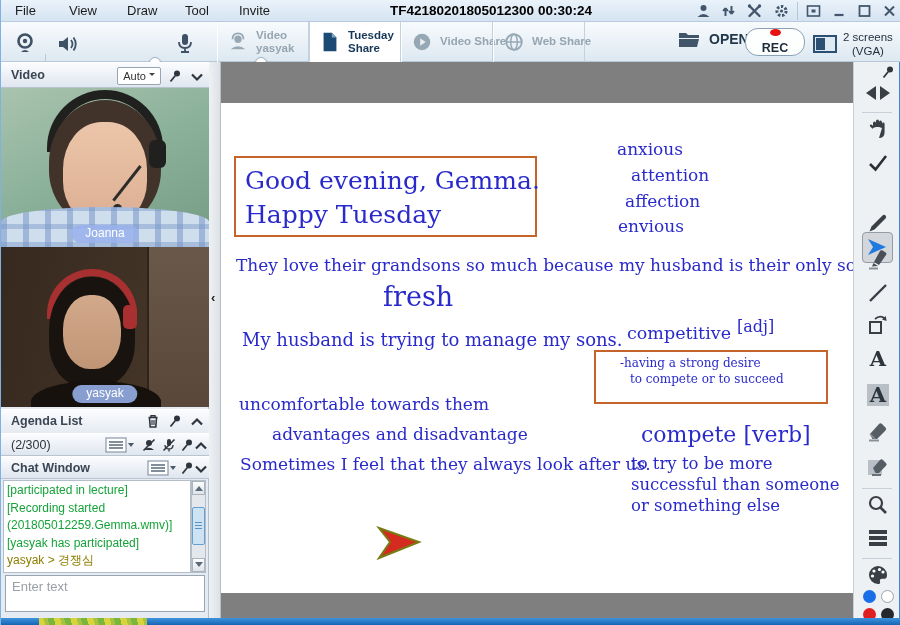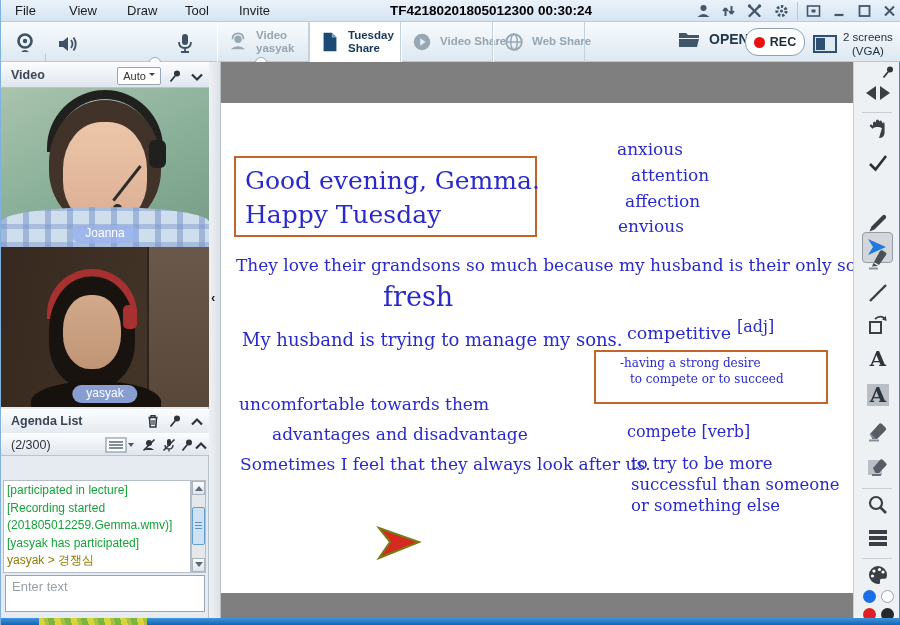--- a/index.html
+++ b/index.html
@@ -22,21 +22,21 @@
   .slider-track { position:absolute; height:3px; background:#2a6cac; border-radius:2px; }
   .slider-knob { position:absolute; width:12px; height:12px; border-radius:50%; background:#fff; border:1px solid #9fb4c6; box-shadow:0 1px 2px rgba(0,0,0,.25); }
   #tabs { position:absolute; left:216px; top:0; height:40px; display:flex; }
   .tab { width:92px; height:40px; display:flex; align-items:center; padding-left:9px; gap:7px; border-right:1px solid #c3d2df; border-left:1px solid #fff; background:transparent; cursor:pointer; }
   .tab .lbl { font-size:11.5px; font-weight:bold; color:#95a5b2; line-height:1.15; white-space:nowrap; }
   .tab.active { background:#fff; border-left:1px solid #c3d2df; }
   .tab.active .lbl { color:#17385a; }
   .tab svg { width:22px; height:22px; flex:none; }
   #open-btn { position:absolute; left:676px; top:7px; display:flex; align-items:center; gap:8px; cursor:pointer; }
   #open-btn .lbl { font-size:14px; font-weight:bold; color:#24384b; }
-  #rec-btn { position:absolute; left:744px; top:6px; width:60px; height:28px; background:#fdfefe; border:1px solid #8ba1b5; border-radius:13px; display:flex; align-items:center; justify-content:center; gap:5px; cursor:pointer; box-shadow:0 1px 1px rgba(255,255,255,.8) inset; }
+  #rec-btn { position:absolute; left:744px; top:6px; width:60px; height:28px; background:#fdfefe; border:1px solid #8ba1b5; border-radius:13px; display:flex; align-items:center; justify-content:center; gap:5px; cursor:pointer; box-shadow:0 1px 1px rgba(255,255,255,.8) inset;flex-direction:column; }
   #rec-btn .dot { width:11px; height:11px; border-radius:50%; background:#e81010; }
   #rec-btn .lbl { font-size:12.5px; font-weight:bold; color:#1e2c3a; }
   #screens { position:absolute; left:812px; top:8px; display:flex; align-items:center; gap:6px; }
   #screens .txt { font-size:11.5px; color:#1e2c3a; text-align:center; line-height:1.25; }
 
   
   #sidebar { left:0; top:62px; width:208px; height:556px; background:#e6ebf1; border-right:1px solid #b5bfc9; }
   .panel-hdr { position:absolute; left:0; width:208px; background:linear-gradient(#fbfcfe,#dfe6ee); border-top:1px solid #fff; border-bottom:1px solid #b9c4d0; }
   .panel-hdr .ttl { position:absolute; left:10px; top:5px; font-size:12.5px; font-weight:bold; color:#3a4654; }
   .hicon { position:absolute; width:16px; height:16px; cursor:pointer; }
@@ -322,20 +322,38 @@
         <svg viewBox="0 0 16 16">
             <circle cx="10" cy="5.5" r="3" fill="#2e353d"></circle>
             <path d="M8.2 7.8 L3.5 13.5" stroke="#2e353d" stroke-width="1.8"></path>
           </svg></span>
       <span class="hicon" style="left:192px;top:4px">
         <svg viewBox="0 0 16 16">
             <path d="M3 10.5 L8 5.5 L13 10.5" stroke="#2e353d" stroke-width="2.2" fill="none"></path>
           </svg></span>
     </div>
 
+    <div class="panel-hdr" style="top:394px;height:23px">
+      <span class="ttl" style="top:4px">Chat Window</span>
+      <span class="hicon" style="left:146px;top:3px;width:30px">
+        <svg viewBox="0 0 30 16">
+            <rect x="1" y="1" width="20" height="14" fill="#fff" stroke="#8a98a8" stroke-width="1.2"></rect>
+            <path d="M4 5 H18 M4 8 H18 M4 11 H18" stroke="#5a6a78" stroke-width="1.4"></path>
+            <path d="M23 6 L29 6 L26 10 Z" fill="#4a5a68"></path>
+          </svg></span>
+      <span class="hicon" style="left:178px;top:3px">
+        <svg viewBox="0 0 16 16">
+            <circle cx="10" cy="5.5" r="3" fill="#2e353d"></circle>
+            <path d="M8.2 7.8 L3.5 13.5" stroke="#2e353d" stroke-width="1.8"></path>
+          </svg></span>
+      <span class="hicon" style="left:192px;top:4px">
+        <svg viewBox="0 0 16 16">
+            <path d="M3 5.5 L8 10.5 L13 5.5" stroke="#2e353d" stroke-width="2.2" fill="none"></path>
+          </svg></span>
+    </div>
 
     <div id="chat-body">
       <div class="chat-line">[participated in lecture]</div>
       <div class="chat-line">[Recording started</div>
       <div class="chat-line">(201805012259.Gemma.wmv)]</div>
       <div class="chat-line">[yasyak has participated]</div>
       <div class="chat-line user">yasyak &gt; 경쟁심</div>
     </div>
     <div id="chat-scroll">
       <div class="sbtn" style="top:0">
@@ -386,21 +404,21 @@
         <div class="wb" style="left:24px;top:3px;font-size:12px;line-height:1.35;position:relative">
           <div>-having a strong desire</div>
           <div style="padding-left:10px">to compete or to succeed</div>
         </div>
       </div>
 
       <div class="wb" style="left:18px;top:291px;font-size:17px">uncomfortable towards them</div>
       <div class="wb" style="left:51px;top:321px;font-size:17px">advantages and disadvantage</div>
       <div class="wb" style="left:19px;top:351px;font-size:17px">Sometimes I feel that they always look after us.</div>
 
-      <div class="wb" style="left:406px;top:319px;font-size:16px">compete [verb]</div>
+      <div class="wb" style="left:420px;top:319px;font-size:22px">compete [verb]</div>
       <div class="wb" style="left:410px;top:351px;font-size:16.5px">to try to be more</div>
       <div class="wb" style="left:410px;top:372px;font-size:16.5px">successful than someone</div>
       <div class="wb" style="left:410px;top:393px;font-size:16.5px">or something else</div>
 
       <svg class="abs" style="left:155px;top:422px" width="46" height="36" viewBox="0 0 46 36">
         <polygon points="3,3 43,17 3,33 14,17" fill="#d42a20" stroke="#7a7a14" stroke-width="2"></polygon>
       </svg>
     </div>
   </div>
 

